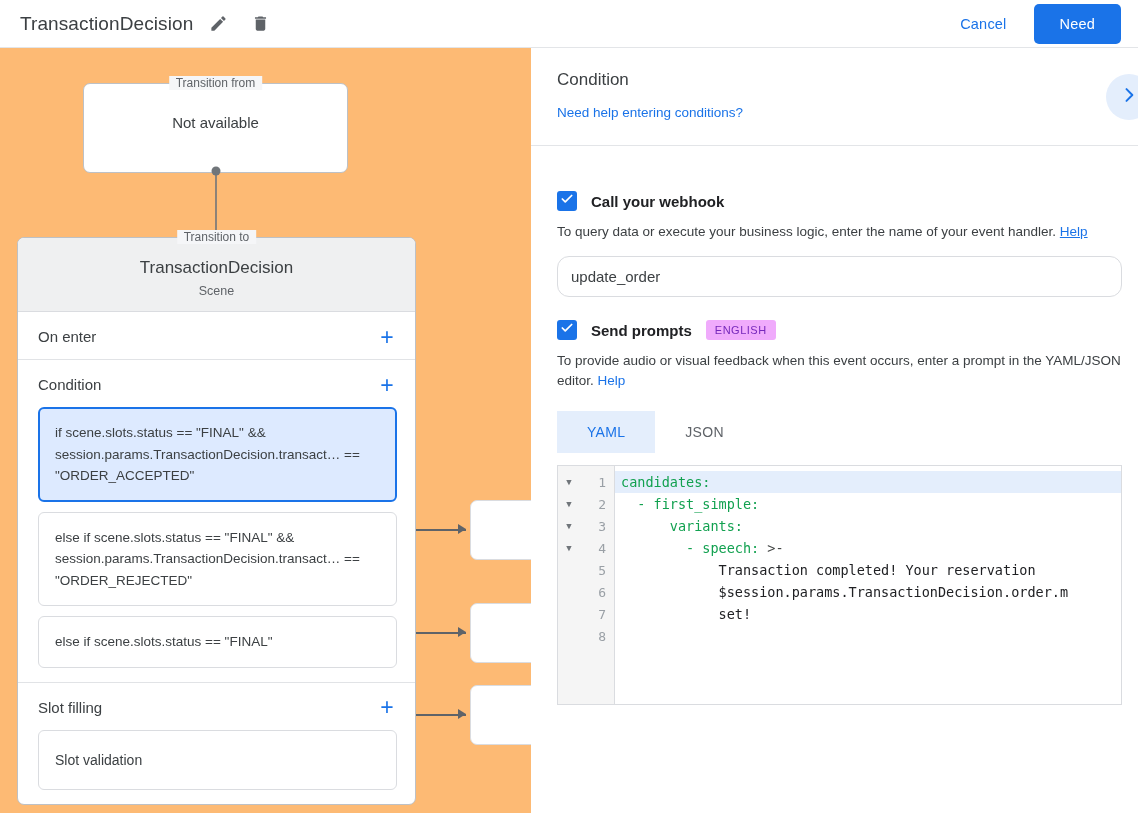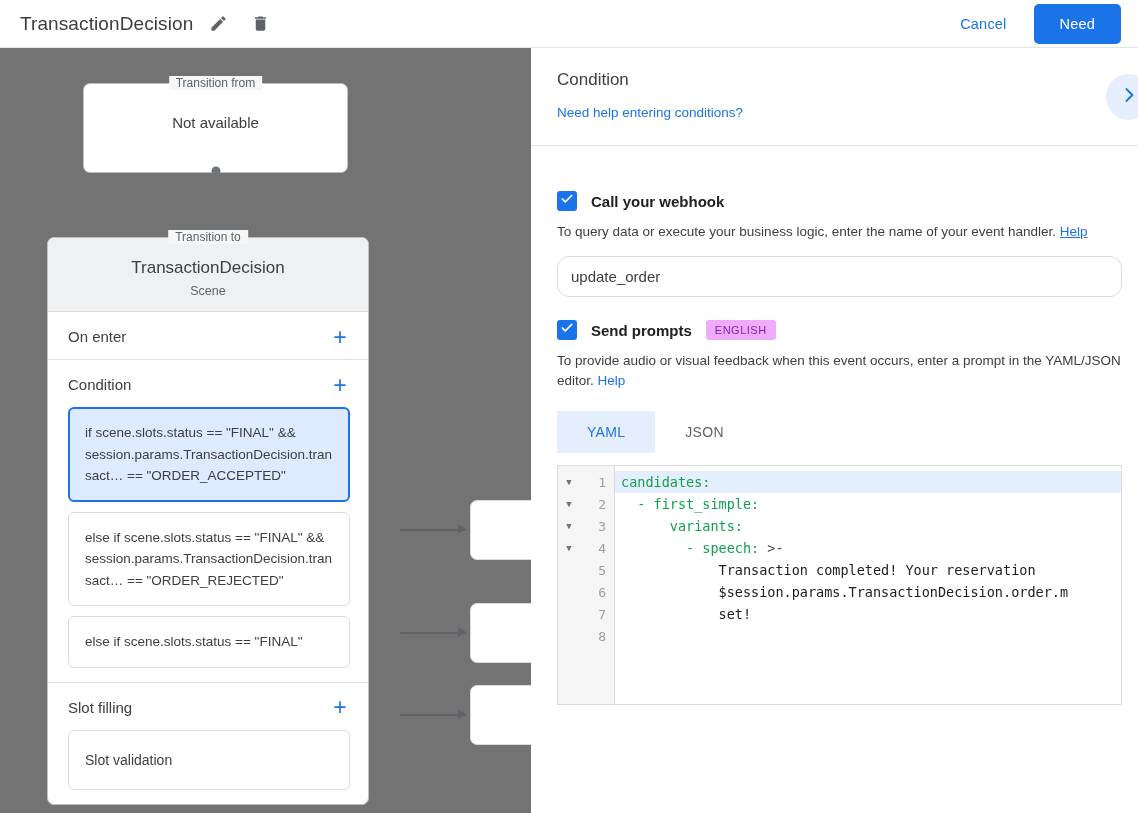--- a/index.html
+++ b/index.html
@@ -61,21 +61,21 @@
     padding: 0 26px;
     height: 40px;
     cursor: pointer;
     font-family: "Liberation Sans", sans-serif;
   }
 
   
   #canvas {
     position: absolute; left: 0; top: 48px;
     width: 531px; height: 765px;
-    background: #737373;
+    background: #fdba74;
     overflow: hidden;
   }
 
   
   .fset {
     position: absolute;
     border: 1px solid #bdc1c6;
     border-radius: 7px;
     background: #ffffff;
   }
@@ -102,26 +102,25 @@
     color: #3c4043;
   }
 
   
   #vconn { position: absolute; left: 209px; top: 118px; width: 14px; height: 120px; }
 
   
   #transition-to {
     position: absolute;
     left: 17px; top: 189px;
-    width: 322px;
+    width: 399px;
     border: 1px solid #bdc1c6;
     border-radius: 7px;
     background: #ffffff;
     overflow: visible;
-    margin-left: 30px;
   }
   #transition-to > .fset-legend { left: 50%; transform: translateX(-50%); top: -8px; }
   #tt-head {
     background: #eff0f1;
     border-radius: 6px 6px 0 0;
     border-bottom: 1px solid #dadce0;
     padding: 20px 0 13px 0;
     text-align: center;
   }
   #tt-name { font-size: 17px; color: #3c4043; }

